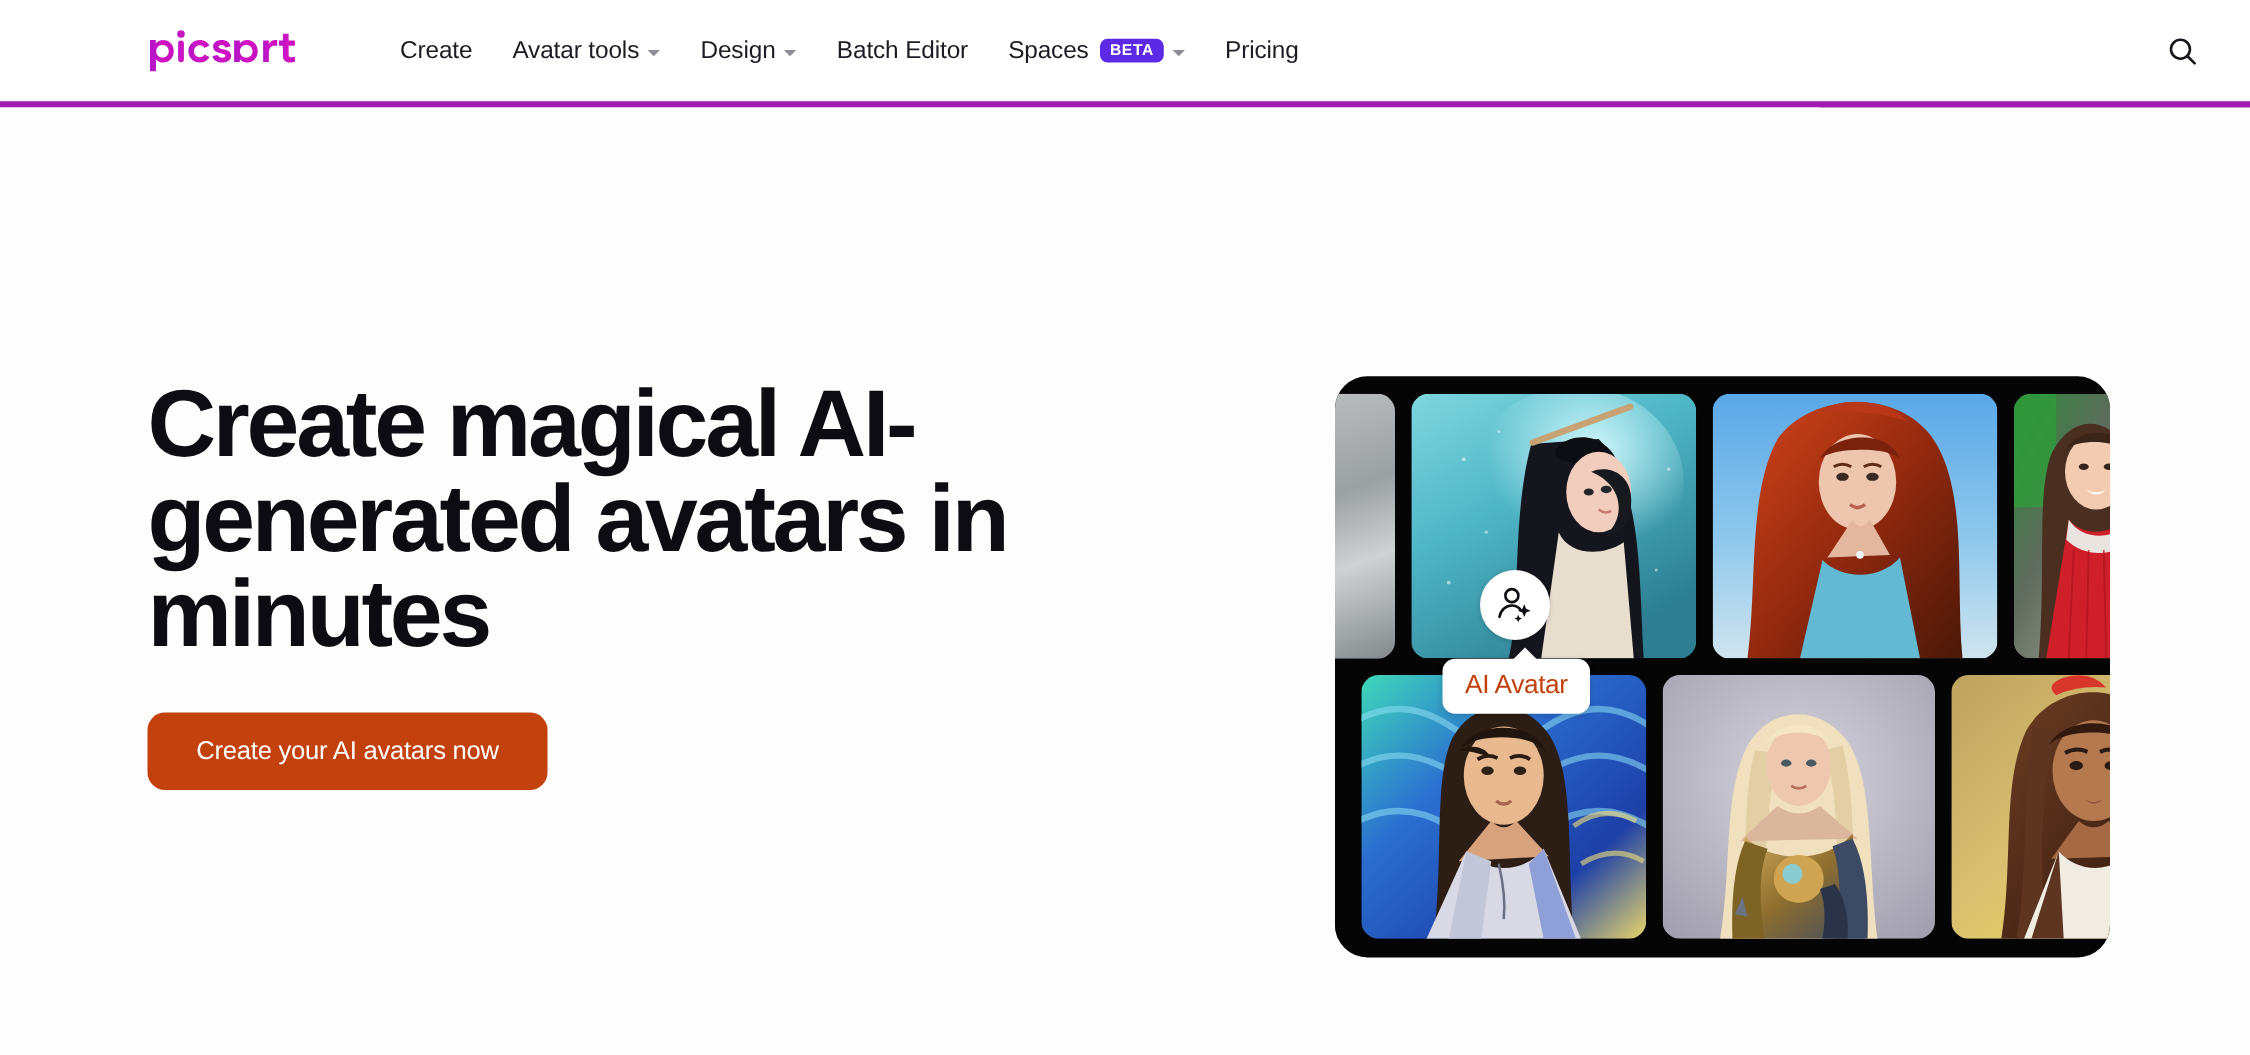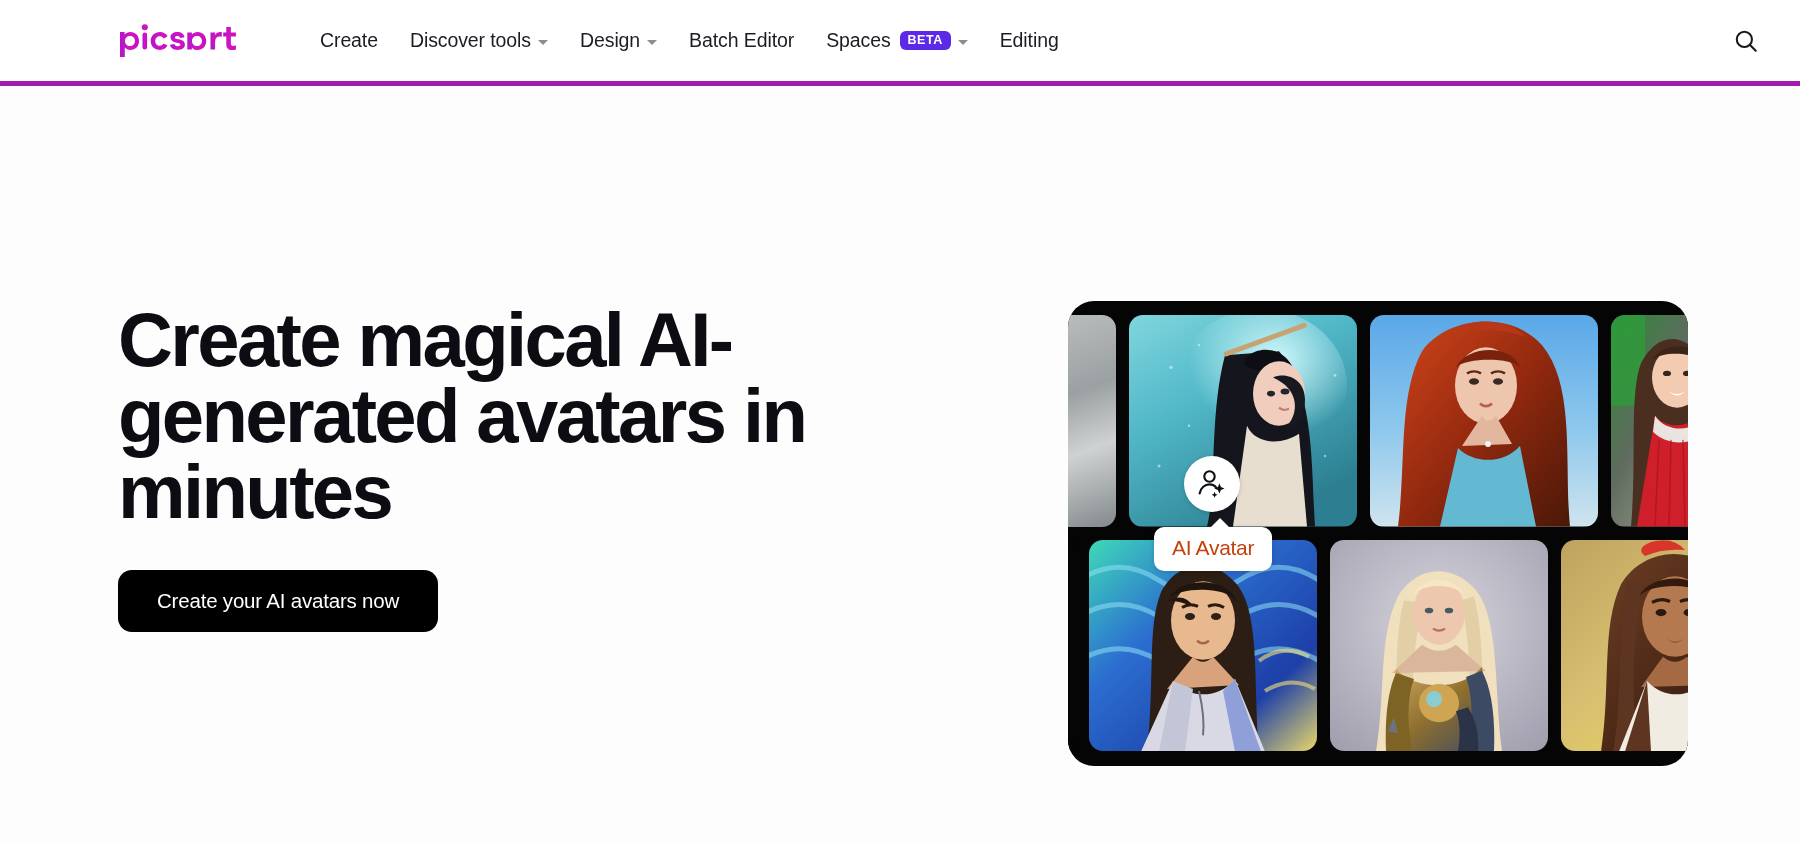--- a/index.html
+++ b/index.html
@@ -138,21 +138,21 @@
     color: #636370;
     letter-spacing: -0.3px;
     max-width: 680px;
     margin-bottom: 50px;
     font-weight: 400;
   }
   .cta-btn {
     display: inline-flex;
     align-items: center;
     justify-content: center;
-    background: #000000;
+    background: #c2410c;
     color: #ffffff;
     border: none;
     border-radius: 14px;
     font-family: "Liberation Sans", sans-serif;
     font-size: 20.5px;
     font-weight: 400;
     letter-spacing: -0.2px;
     height: 62px;
     padding: 0 39px;
     cursor: pointer;
@@ -270,37 +270,37 @@
         <path d="M108.3 3h4.6v5.4h5v4.2h-5v7c0 1.6.7 2.3 2.2 2.3.9 0 1.9-.2 2.8-.6v4.2c-1.2.4-2.5.6-3.9.6-3.7 0-5.7-2-5.7-5.8v-7.7h-3.1V8.4h3.1V3z"></path>
       </g>
     </svg>
   </a>
 
   <nav class="nav">
     <div class="nav-item">
       <span>Create</span>
     </div>
     <div class="nav-item">
-      <span>Discover tools</span>
+      <span>Avatar tools</span>
       <span class="caret"></span>
     </div>
     <div class="nav-item">
       <span>Design</span>
       <span class="caret"></span>
     </div>
     <div class="nav-item">
       <span>Batch Editor</span>
     </div>
     <div class="nav-item">
       <span>Spaces</span>
       <span class="beta">BETA</span>
       <span class="caret"></span>
     </div>
     <div class="nav-item">
-      <span>Editing</span>
+      <span>Pricing</span>
     </div>
   </nav>
 
   <div class="header-right">
     <button class="search-btn">
       <svg width="26" height="26" viewBox="0 0 24 24" fill="none" stroke="#17171d" stroke-width="1.9" stroke-linecap="round">
         <circle cx="10.5" cy="10.5" r="7"></circle>
         <line x1="15.7" y1="15.7" x2="21" y2="21"></line>
       </svg>
     </button>

